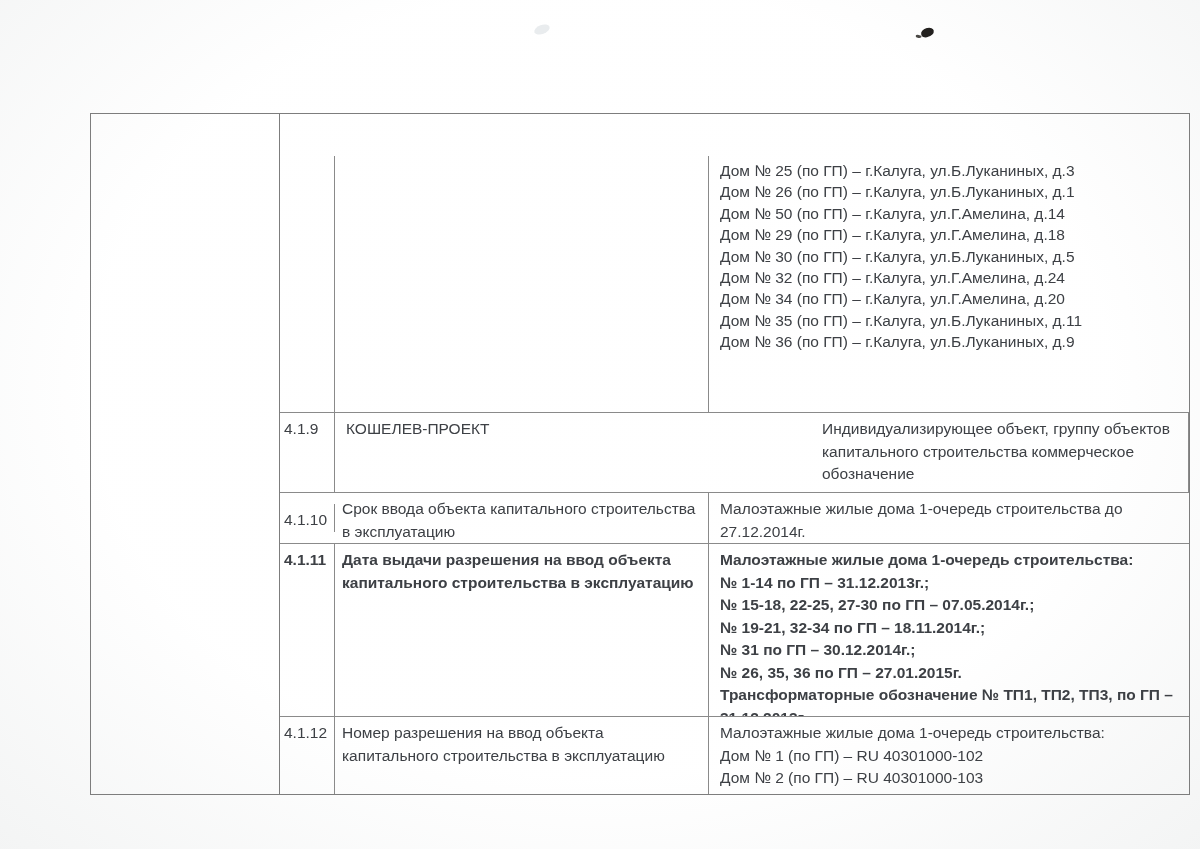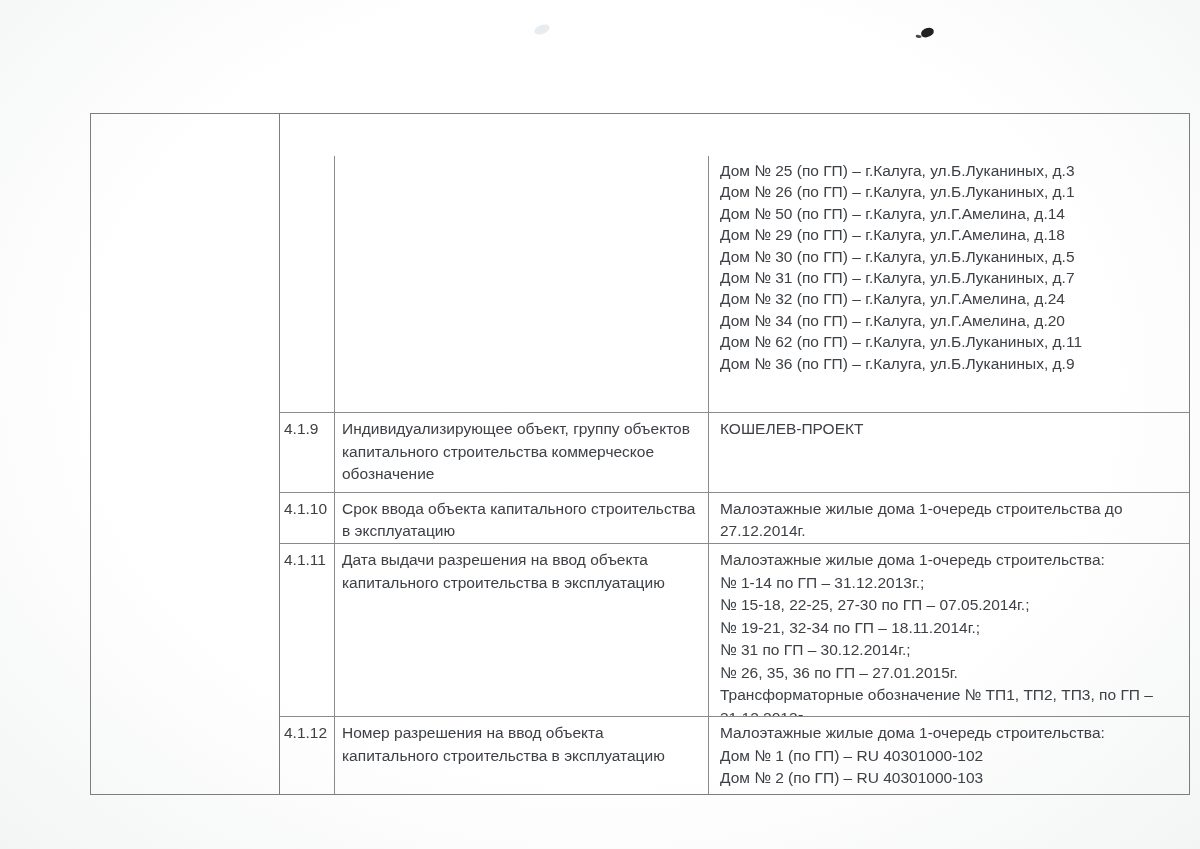--- a/index.html
+++ b/index.html
@@ -76,22 +76,22 @@
   }
   .row {
     display: flex;
     border-bottom: 1px solid #8a8a8a;
     box-sizing: border-box;
     overflow: hidden;
   }
   .row:last-child { border-bottom: none; }
   .row-0 { height: 275px; }
   .row-1 { height: 85px;  }
-  .row-2 { height: 55px;  }
-  .row-3 { height: 185px; }
+  .row-2 { height: 55px; align-items: center;  }
+  .row-3 { height: 185px; font-weight: bold; }
   .row-4 { height: 82px;  }
   .cell {
     box-sizing: border-box;
     padding-top: 5px;
     font-size: 15.5px;
     line-height: 22.5px;
     overflow: hidden;
   }
   .cell.num {
     width: 55px;
@@ -131,35 +131,34 @@
     <div class="rows">
         <div class="row row-0">
           <div class="cell num"></div>
           <div class="cell label"></div>
           <div class="cell value">
             <div class="vline">Дом № 25 (по ГП) – г.Калуга, ул.Б.Луканиных, д.3</div>
             <div class="vline">Дом № 26 (по ГП) – г.Калуга, ул.Б.Луканиных, д.1</div>
             <div class="vline">Дом № 50 (по ГП) – г.Калуга, ул.Г.Амелина, д.14</div>
             <div class="vline">Дом № 29 (по ГП) – г.Калуга, ул.Г.Амелина, д.18</div>
             <div class="vline">Дом № 30 (по ГП) – г.Калуга, ул.Б.Луканиных, д.5</div>
-            <div class="vline">Дом № 31 (по ГП) – г.Калуга, ул.Б.Луканиных, д.7</div>
             <div class="vline">Дом № 32 (по ГП) – г.Калуга, ул.Г.Амелина, д.24</div>
             <div class="vline">Дом № 34 (по ГП) – г.Калуга, ул.Г.Амелина, д.20</div>
-            <div class="vline">Дом № 62 (по ГП) – г.Калуга, ул.Б.Луканиных, д.11</div>
+            <div class="vline">Дом № 35 (по ГП) – г.Калуга, ул.Б.Луканиных, д.11</div>
             <div class="vline">Дом № 36 (по ГП) – г.Калуга, ул.Б.Луканиных, д.9</div>
           </div>
         </div>
         <div class="row row-1">
           <div class="cell num">4.1.9</div>
+          <div class="cell value">
+            <div class="vline">КОШЕЛЕВ-ПРОЕКТ</div>
+          </div>
           <div class="cell label">Индивидуализирующее объект, группу объектов
 капитального строительства коммерческое
 обозначение</div>
-          <div class="cell value">
-            <div class="vline">КОШЕЛЕВ-ПРОЕКТ</div>
-          </div>
         </div>
         <div class="row row-2">
           <div class="cell num">4.1.10</div>
           <div class="cell label">Срок ввода объекта капитального строительства
 в эксплуатацию</div>
           <div class="cell value">
             <div class="vline">Малоэтажные жилые дома 1-очередь строительства до</div>
             <div class="vline">27.12.2014г.</div>
           </div>
         </div>

